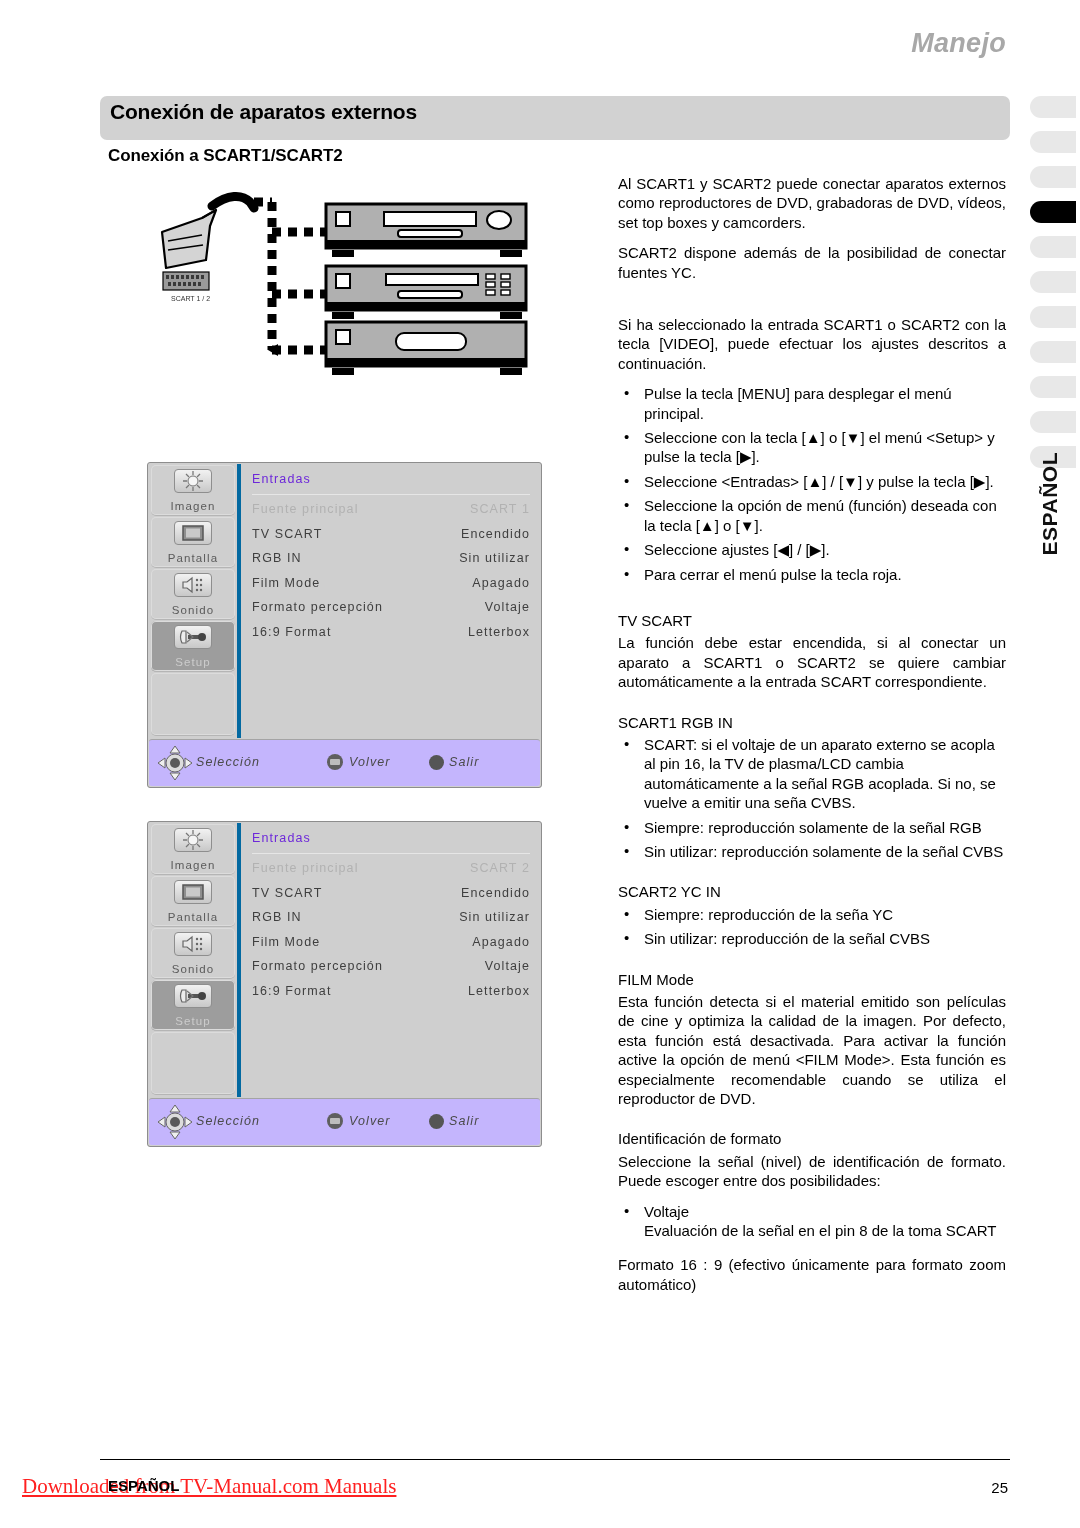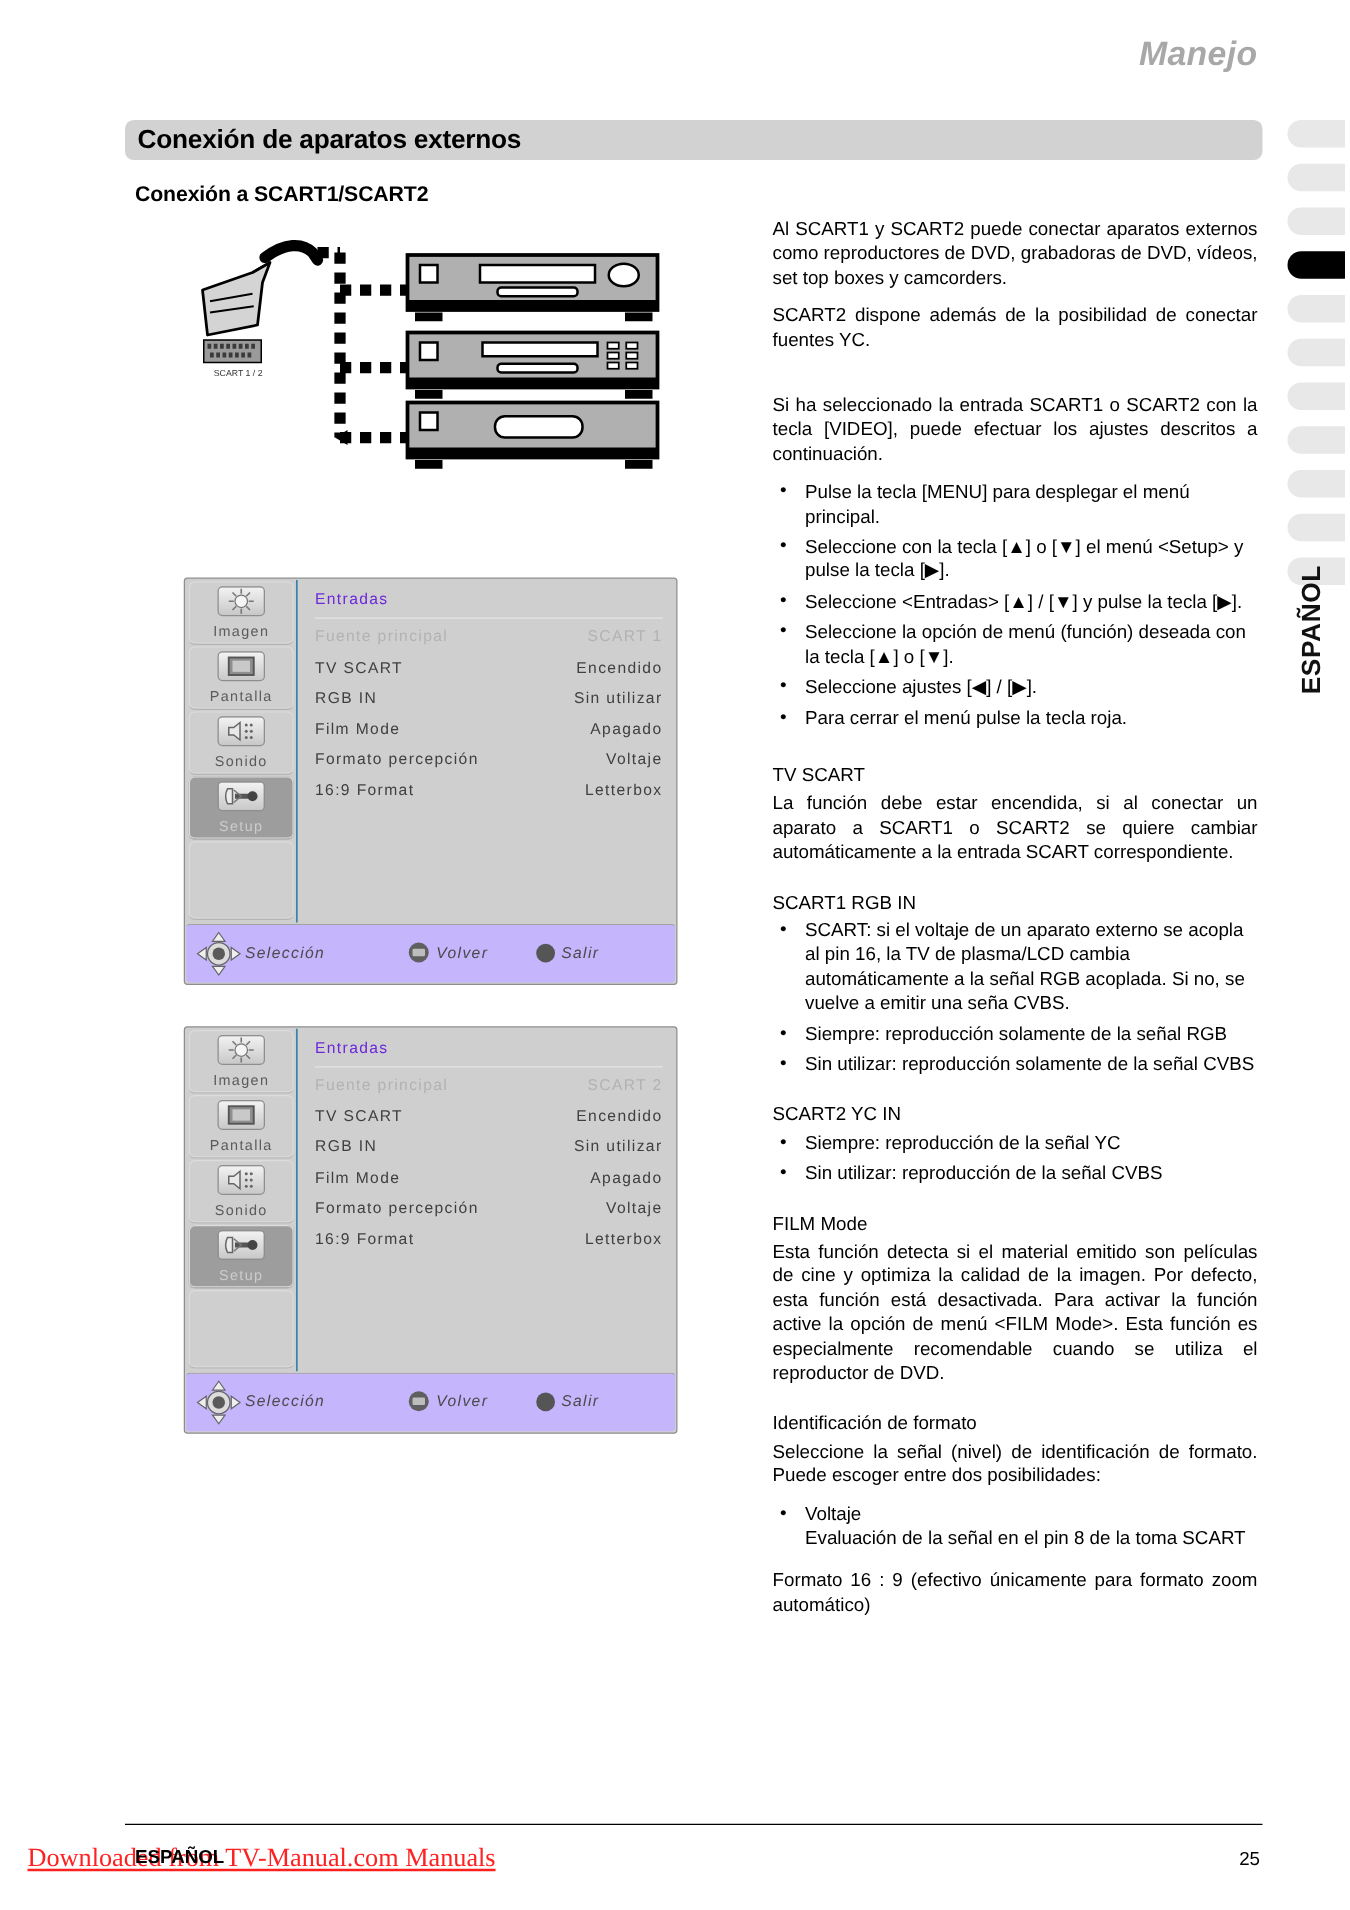--- a/index.html
+++ b/index.html
@@ -26,21 +26,21 @@
     font-weight: bold;
     color: #a8a8a8;
     letter-spacing: 0.3px;
   }
 
   .title-bar {
     position: absolute;
     left: 100px;
     top: 96px;
     width: 910px;
-    height: 32px;
+    height: 44px;
     background: #d2d2d2;
     border-radius: 7px;
   }
   .title-bar .tb-text {
     position: absolute;
     left: 10px;
     top: 4px;
     font-size: 21px;
     font-weight: bold;
     letter-spacing: -0.2px;
@@ -107,21 +107,21 @@
   }
   .osd.first { left: 147px; top: 462px; }
   .osd.second { left: 147px; top: 821px; }
 
   .osd-left {
     position: absolute;
     left: 1px;
     top: 1px;
     width: 88px;
     bottom: 49px;
-    border-right: 1px solid #0369a1;
+    border-right: 4px solid #0369a1;
   }
   .osd-cat {
     position: relative;
     height: 50px;
     border-bottom: 1px solid #b5b5b5;
     background: #cfcfcf;
     border-radius: 5px;
     margin: 1px 2px;
     box-shadow: inset 0 0 0 1px #dcdcdc;
   }
@@ -691,21 +691,21 @@
   <ul class="bl">
     <li>SCART: si el voltaje de un aparato externo se acopla al pin 16, la TV de plasma/LCD cambia automáticamente a la señal RGB acoplada. Si no, se vuelve a emitir una seña CVBS.</li>
     <li>Siempre: reproducción solamente de la señal RGB</li>
     <li>Sin utilizar: reproducción solamente de la señal CVBS</li>
   </ul>
 
   <div style="height:16px"></div>
 
   <p class="hd">SCART2 YC IN</p>
   <ul class="bl">
-    <li>Siempre: reproducción de la señal YC</li>
+    <li>Siempre: reproducción de la seña YC</li>
     <li>Sin utilizar: reproducción de la señal CVBS</li>
   </ul>
 
   <div style="height:16px"></div>
 
   <p class="hd">FILM Mode</p>
   <p class="p">Esta función detecta si el material emitido son películas de cine y optimiza la calidad de la imagen. Por defecto, esta función está desactivada. Para activar la función active la opción de menú &lt;FILM Mode&gt;. Esta función es especialmente recomendable cuando se utiliza el reproductor de DVD.</p>
 
   <div style="height:10px"></div>
 

